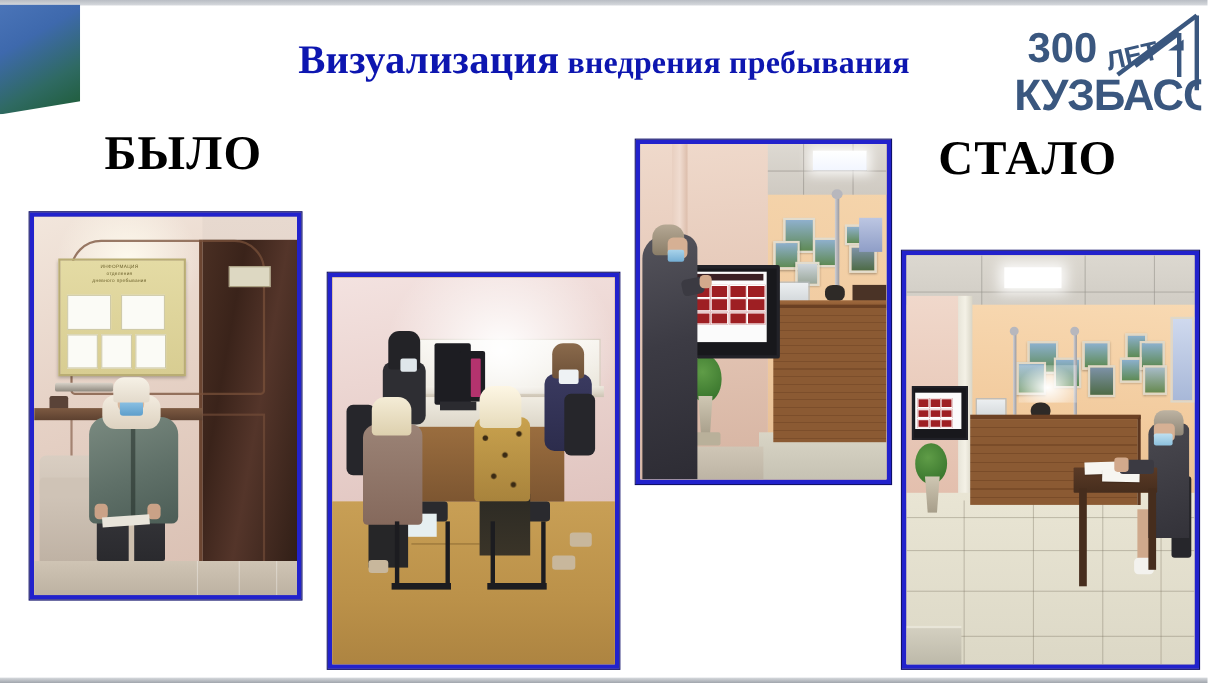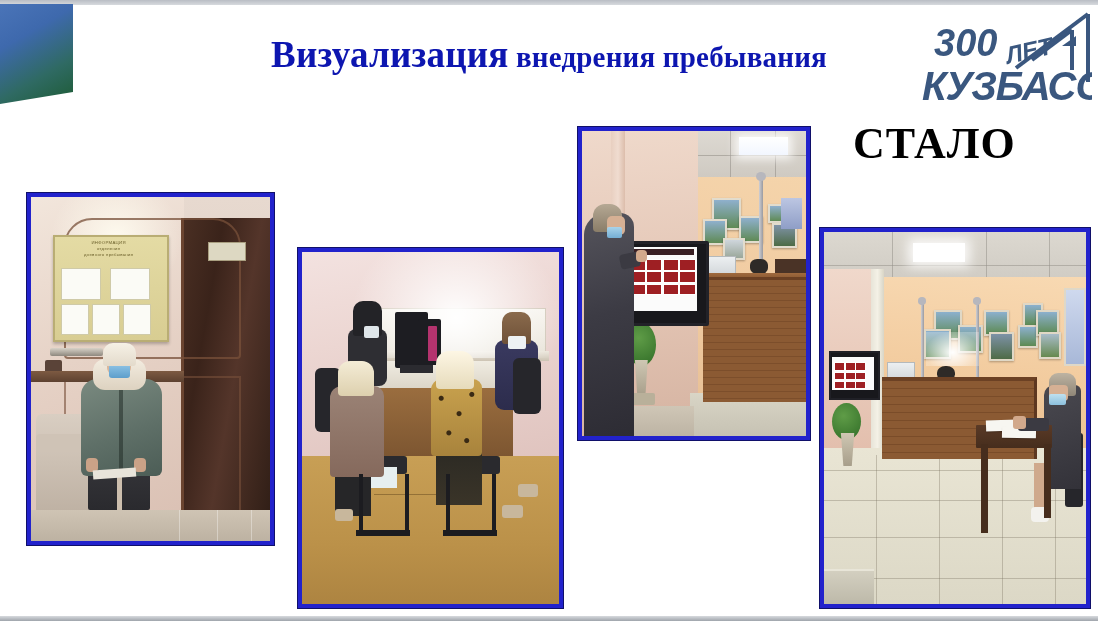--- a/index.html
+++ b/index.html
@@ -23,21 +23,21 @@
     clip-path:polygon(0 0, 100% 0, 100% 88%, 0 100%);
   }
 
   
   .title{position:absolute;left:0;top:36px;width:1098px;text-align:center;
     color:#0d16b0;white-space:nowrap;line-height:1;}
   .title .t-big{font-size:37px;font-weight:bold;letter-spacing:.2px;}
   .title .t-small{font-size:29px;font-weight:bold;letter-spacing:.2px;}
 
   
-  .logo{position:absolute;right:6px;top:8px;width:180px;height:104px;color:#3a577f;font-style:italic;}
+  .logo{position:absolute;right:6px;top:8px;width:180px;height:104px;color:#3a577f;}
   .logo svg{display:block;}
 
   
   .cap{position:absolute;font-weight:bold;color:#000;font-size:44px;line-height:1;
        letter-spacing:1px;white-space:nowrap;}
   .cap-before{left:95px;top:118px;}
   .cap-after{left:853px;top:122px;}
 
   
   .frame{position:absolute;border:4px solid #2222cc;outline:1px solid #10106a;
@@ -327,20 +327,21 @@
       </g>
       <g fill="#3a577f" font-family="Liberation Sans, sans-serif" font-weight="bold">
         <text x="22" y="48" font-size="38">300</text>
         <text x="96" y="56" font-size="24" transform="rotate(-13 96 56)">ЛЕТ</text>
         <text x="10" y="92" font-size="40" letter-spacing="-1">КУЗБАСС</text>
       </g>
       <polygon points="150,38 164,38 164,28" fill="#3a577f"></polygon>
     </svg>
   </div>
 
+  <div class="cap cap-before">БЫЛО</div>
   <div class="cap cap-after">СТАЛО</div>
 
   <div class="frame" style="left:27px;top:193px;width:247px;height:352px;">
     <div class="ph p1">
       <div class="blk wall"></div>
       <div class="blk wall-light"></div>
       <div class="blk door"></div>
       <div class="blk door-panel"></div>
       <div class="blk door-panel2"></div>
       <div class="blk handle-base"></div>

